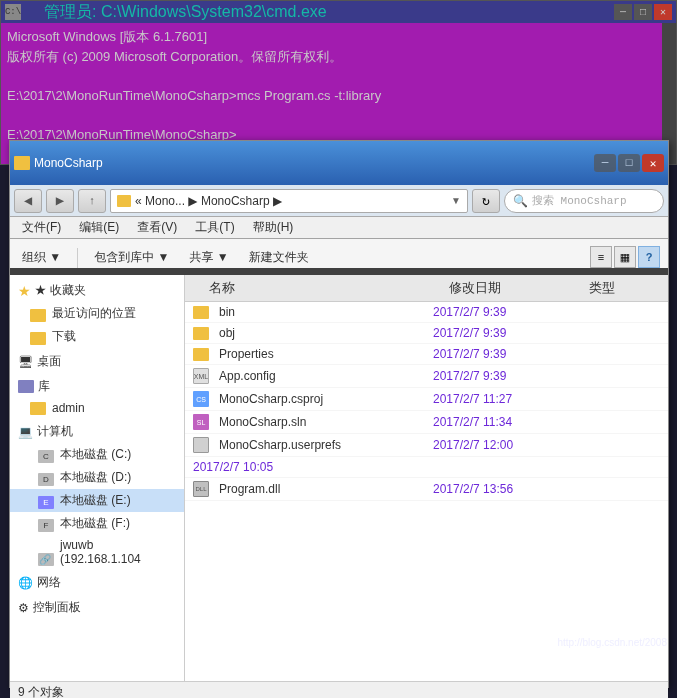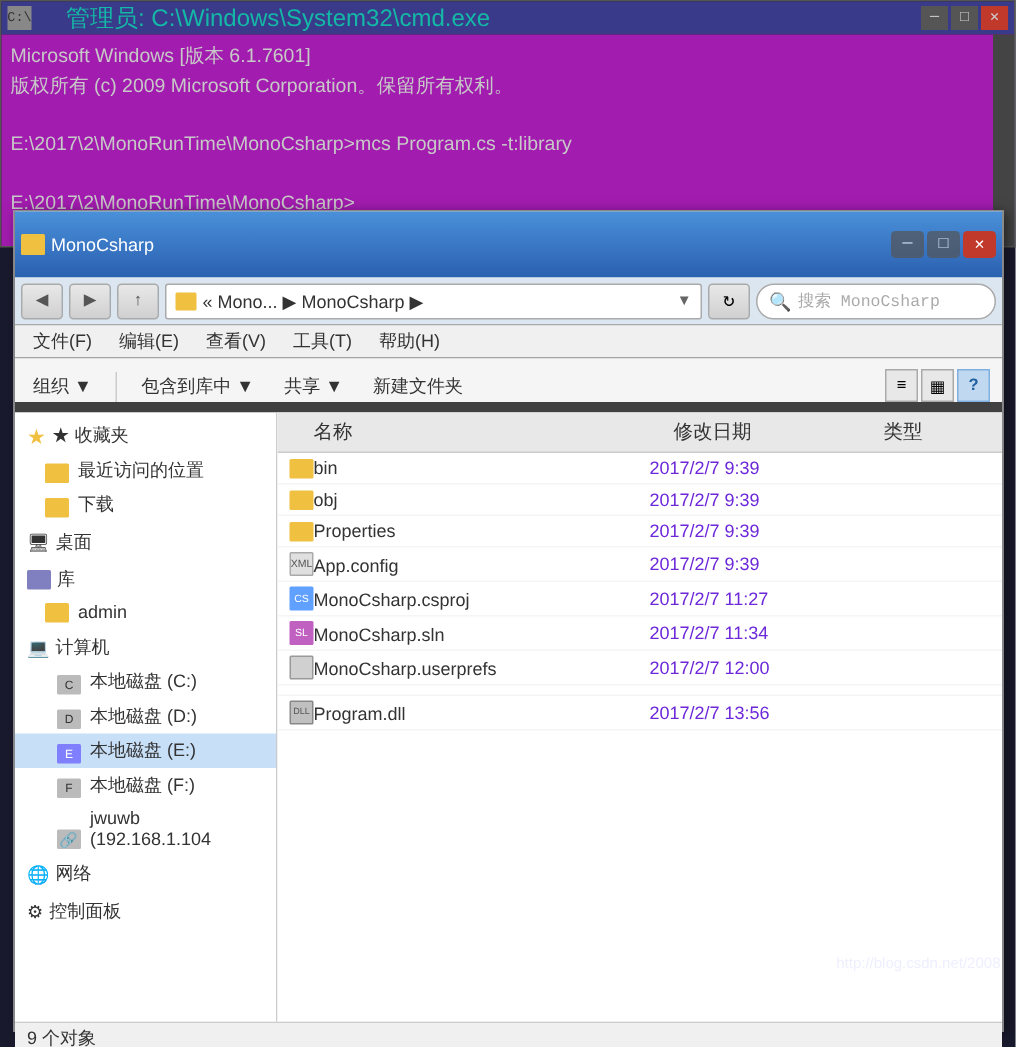--- a/index.html
+++ b/index.html
@@ -428,22 +428,22 @@
       display: flex;
       align-items: center;
       padding: 3px 0;
       border-bottom: 1px solid #f5f5f5;
       cursor: pointer;
     }
 
     .file-name-cell {
       width: 240px;
       display: flex;
-      align-items: flex-end;
-      gap: 0;
+      align-items: center;
+      gap: 10px;
       padding: 0 8px;
       color: #333;
       font-size: 12px;
     }
 
     .file-date-cell {
       width: 140px;
       color: #6d28d9;
       font-size: 12px;
       padding: 0 8px;
@@ -786,20 +786,21 @@
           </div>
           <div class="file-row">
             <div class="file-name-cell">
               <div class="file-icon-prefs"></div>
               <span>MonoCsharp.userprefs</span>
             </div>
             <div class="file-date-cell">2017/2/7 12:00</div>
             <div class="file-type-cell"></div>
           </div>
           <div class="file-row">
+            <div class="file-date-cell">2017/2/7 10:05</div>
             <div class="file-type-cell"></div>
           </div>
           <div class="file-row">
             <div class="file-name-cell">
               <div class="file-icon-dll">DLL</div>
               <span>Program.dll</span>
             </div>
             <div class="file-date-cell">2017/2/7 13:56</div>
             <div class="file-type-cell"></div>
           </div>

